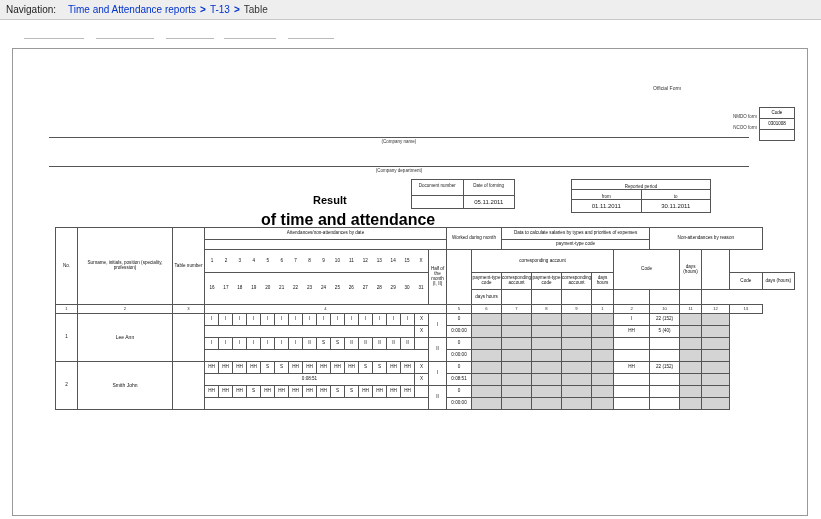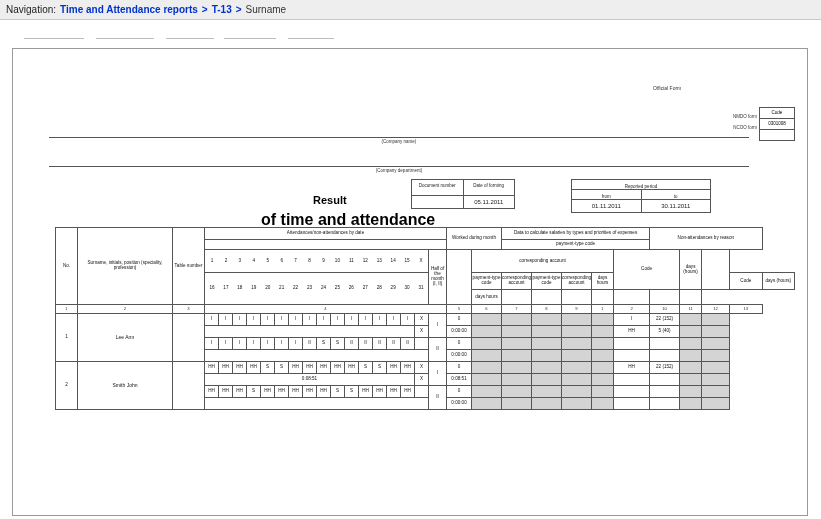--- a/index.html
+++ b/index.html
@@ -23,24 +23,24 @@
     height: 20px;
     background: #eeeeee;
     border-bottom: 1px solid #c8c8c8;
     font-size: 10px;
     color: #222222;
     display: flex;
     align-items: center;
     padding-left: 6px;
     box-sizing: border-box;
   }
-  .navbar .nav-label { margin-right: 4px; }
+  .navbar .nav-label { margin-right: 12px; }
   .navbar .nav-link {
     color: #0033cc;
-    font-weight: bold;
+    font-weight: normal;
     text-decoration: none;
     cursor: pointer;
   }
   .navbar .nav-sep { margin: 0 4px; color: #0033cc; font-weight: bold;}
   .navbar .nav-cur { color: #333333; }
 
   
   .toolbar {
     position: absolute;
     left: 0; top: 21px;
@@ -195,21 +195,21 @@
 <body>
 
 <div id="screen">
 
   <div class="navbar">
     <span class="nav-label">Navigation:</span>
     <a class="nav-link">Time and Attendance reports</a>
     <span class="nav-sep">&gt;</span>
     <a class="nav-link">T-13</a>
     <span class="nav-sep">&gt;</span>
-    <span class="nav-cur">Surname</span>
+    <span class="nav-cur">Table</span>
   </div>
 
   <div class="toolbar">
     <div class="tb-line" style="left:24px;width:60px;"></div>
     <div class="tb-line" style="left:96px;width:58px;"></div>
     <div class="tb-line" style="left:166px;width:48px;"></div>
     <div class="tb-line" style="left:224px;width:52px;"></div>
     <div class="tb-line" style="left:288px;width:46px;"></div>
   </div>
 

